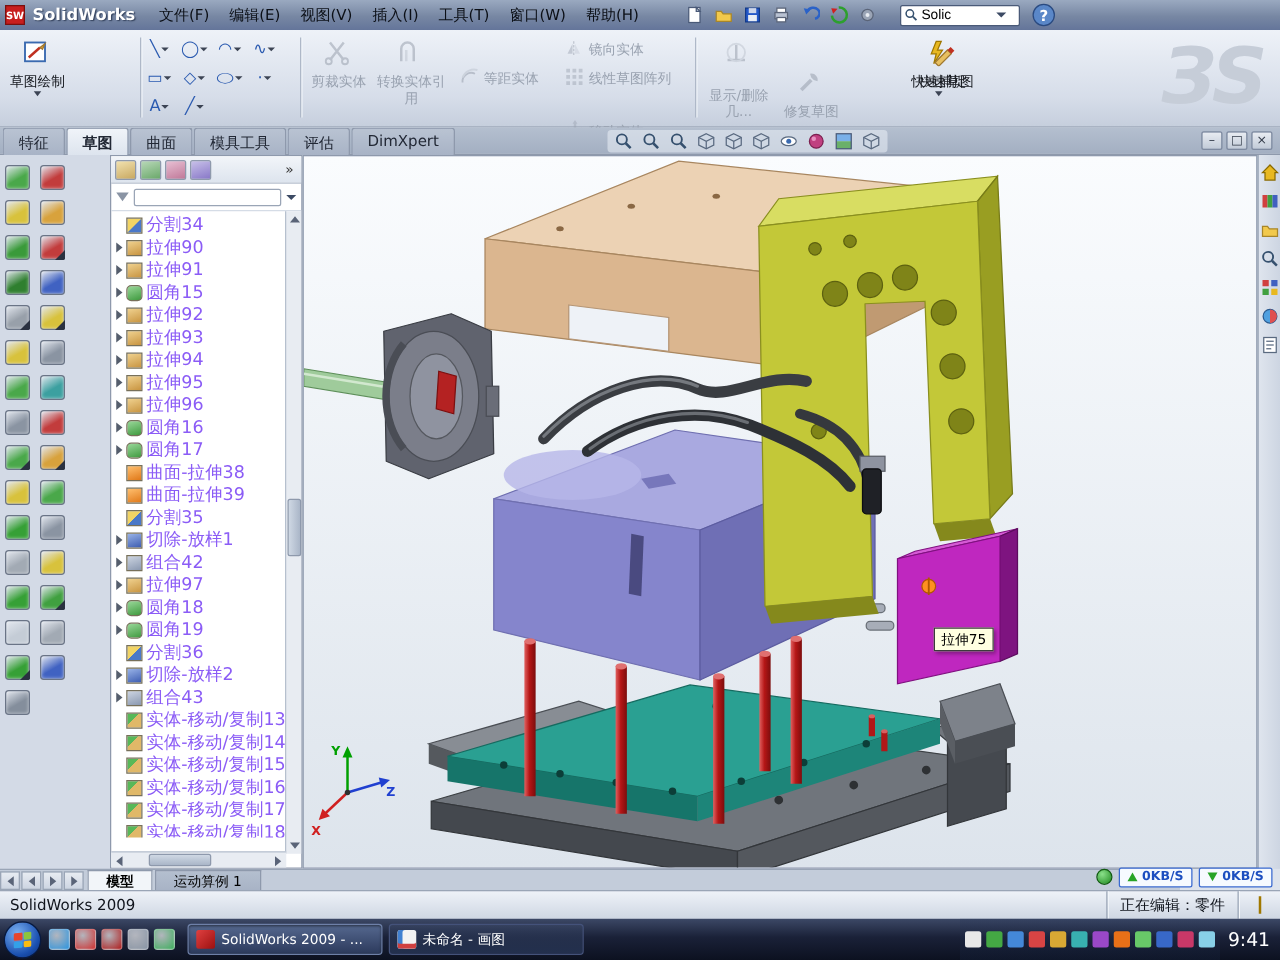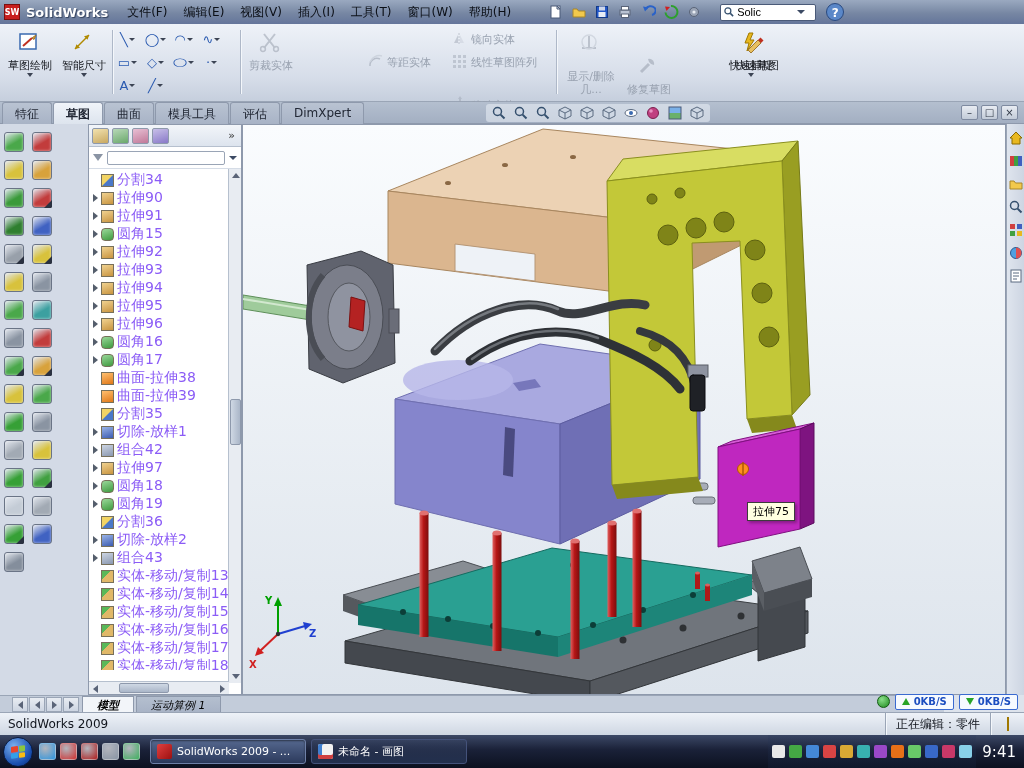--- a/index.html
+++ b/index.html
@@ -107,21 +107,21 @@
   .tooltip { position:absolute; left:504px; top:377px; background:#ffffe1; border:1px solid #3c3c3c;
     font-size:11px; padding:1px 5px; box-shadow:2px 2px 3px rgba(0,0,0,.3); }
 
   
   #taskpane { position:absolute; right:0; top:0; width:18px; height:571px; background:linear-gradient(90deg,#dfe5ee,#cdd5e2);
     border-left:1px solid #9aa5b6; display:flex; flex-direction:column; align-items:center; padding-top:6px; gap:7px; }
   .tp-btn { width:16px; height:16px; display:flex; align-items:center; justify-content:center; border-radius:2px; }
 
   
   #doc-tabs { position:absolute; left:0; top:695px; width:944px; height:17px; background:#c3ccda;
-    border-top:1px solid #9aa5b6; display:flex; align-items:flex-end; padding-left:12px;font-style:italic; }
+    border-top:1px solid #9aa5b6; display:flex; align-items:flex-end; padding-left:0; }
   .nav-btn { width:16px; height:15px; background:linear-gradient(180deg,#e8ecf2,#cdd5e2); border:1px solid #9aa5b6;
     display:flex; align-items:center; justify-content:center; margin-right:1px; }
   .doc-tab { padding:1px 14px; font-size:11px; border:1px solid #8e99ac; border-bottom:none; margin-left:2px;
     background:linear-gradient(180deg,#b4bfcf,#a8b3c6); height:16px; }
   .doc-tab.active { background:#f2f5f9; font-weight:bold; }
 
   
   #net-widgets { position:absolute; right:6px; top:693px; height:17px; display:flex; gap:5px; align-items:center; z-index:50; }
   .net-box { display:flex; align-items:center; gap:4px; background:#f6faff; border:1px solid #3a6ad0; border-radius:2px;
     height:16px; padding:0 6px; font-size:10px; color:#1c4ec0; font-weight:bold; }
@@ -236,29 +236,20 @@
   <div id="ribbon">
     <div class="rb-large" style="left:4px;width:52px;">
       <span class="rb-ico"><svg width="22" height="22" viewBox="0 0 22 22">
             <rect x="3" y="3" width="16" height="15" fill="#fff" stroke="#3a6ab0" stroke-width="1.5"></rect>
             <line x1="6" y1="15" x2="15" y2="7" stroke="#c03020" stroke-width="2"></line>
             <path d="M15 7 l4 -3 -2 4.5 Z" fill="#e0a030" stroke="#a07830"></path>
           </svg></span>
       <span class="rb-lbl">草图绘制</span>
       <span class="dd"></span>
     </div>
-    <div class="rb-large" style="left:58px;width:52px;">
-      <span class="rb-ico"><svg width="22" height="22" viewBox="0 0 22 22">
-            <line x1="4" y1="18" x2="18" y2="4" stroke="#b08a00" stroke-width="1.5"></line>
-            <path d="M4 18 l5 -1.2 -3.6 -3.6 Z" fill="#b08a00"></path>
-            <path d="M18 4 l-5 1.2 3.6 3.6 Z" fill="#b08a00"></path>
-          </svg></span>
-      <span class="rb-lbl">智能尺寸</span>
-      <span class="dd"></span>
-    </div>
     <div class="vsep" style="left:112px;"></div>
     <div id="sketch-tools">
         <span class="sk-cell">
           <span>╲</span>
           <span class="dda"></span>
         </span>
         <span class="sk-cell">
           <span>◯</span>
           <span class="dda"></span>
         </span>
@@ -296,20 +287,27 @@
         </span>
       </div>
     <div class="vsep" style="left:240px;"></div>
     <div class="rb-large disabled" style="left:246px;width:50px;">
       <span class="rb-ico"><svg width="22" height="22" viewBox="0 0 22 22">
             <path d="M6 3 L17 17 M17 3 L6 17" stroke="#8a92a0" stroke-width="2"></path>
             <circle cx="5" cy="18" r="2.4" fill="none" stroke="#8a92a0" stroke-width="1.5"></circle>
             <circle cx="18" cy="18" r="2.4" fill="none" stroke="#8a92a0" stroke-width="1.5"></circle>
           </svg></span>
       <span class="rb-lbl">剪裁实体</span>
+    </div>
+    <div class="rb-large disabled" style="left:300px;width:58px;">
+      <span class="rb-ico"><svg width="22" height="22" viewBox="0 0 22 22">
+            <path d="M5 18 V8 a5 5 0 0 1 10 0 v10" fill="none" stroke="#8a92a0" stroke-width="2"></path>
+            <path d="M9 18 V9" stroke="#b8bfca" stroke-width="2"></path>
+          </svg></span>
+      <span class="rb-lbl">转换实体引用</span>
     </div>
     <div class="rb-small disabled" style="left:364px;top:28px;justify-content:flex-end;">
       <span><svg width="16" height="16" viewBox="0 0 16 16">
             <path d="M3 13 a7 7 0 0 1 10 -7" fill="none" stroke="#8a92a0" stroke-width="1.5"></path>
             <path d="M3 9 a10 10 0 0 1 12 -6" fill="none" stroke="#b8bfca" stroke-width="1.5"></path>
           </svg></span>
       <span>等距实体</span>
     </div>
     <div class="rb-small disabled" style="left:448px;top:5px;">
       <span><svg width="16" height="16" viewBox="0 0 16 16">
@@ -364,20 +362,21 @@
       <span class="rb-lbl">快速捕捉</span>
       <span class="dd"></span>
     </div>
     <div class="rb-large" style="left:732px;width:50px;">
       <span class="rb-ico"><svg width="22" height="22" viewBox="0 0 22 22">
             <path d="M4 19 L14 9 l3 3 L7 22 Z" fill="#e8c060" stroke="#a07830"></path>
             <path d="M14 9 l3 3 2.5 -2.5 -3 -3 Z" fill="#c03020"></path>
           </svg></span>
       <span class="rb-lbl">快速草图</span>
     </div>
+    <div id="watermark">ЗS</div>
   </div>
 
   <div id="tabstrip">
     <div id="tabs">
         <span class="tab ">特征</span>
         <span class="tab active">草图</span>
         <span class="tab ">曲面</span>
         <span class="tab ">模具工具</span>
         <span class="tab ">评估</span>
         <span class="tab ">DimXpert</span>

